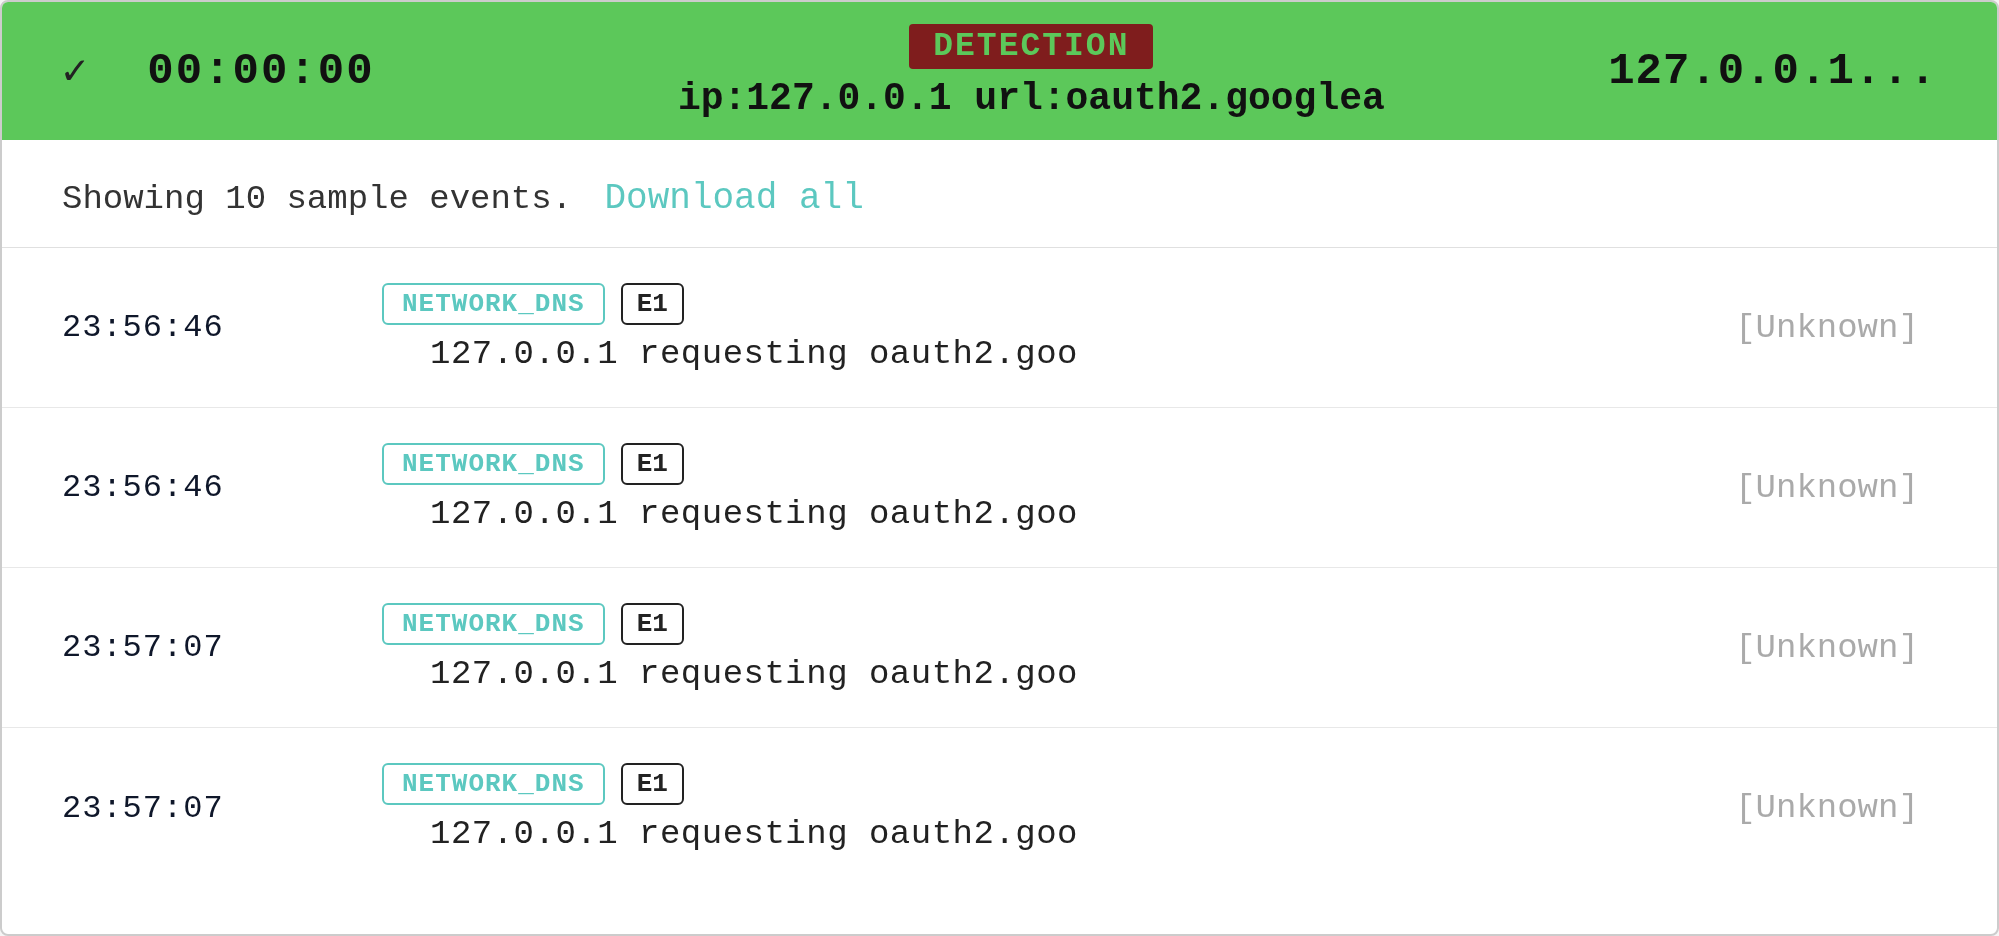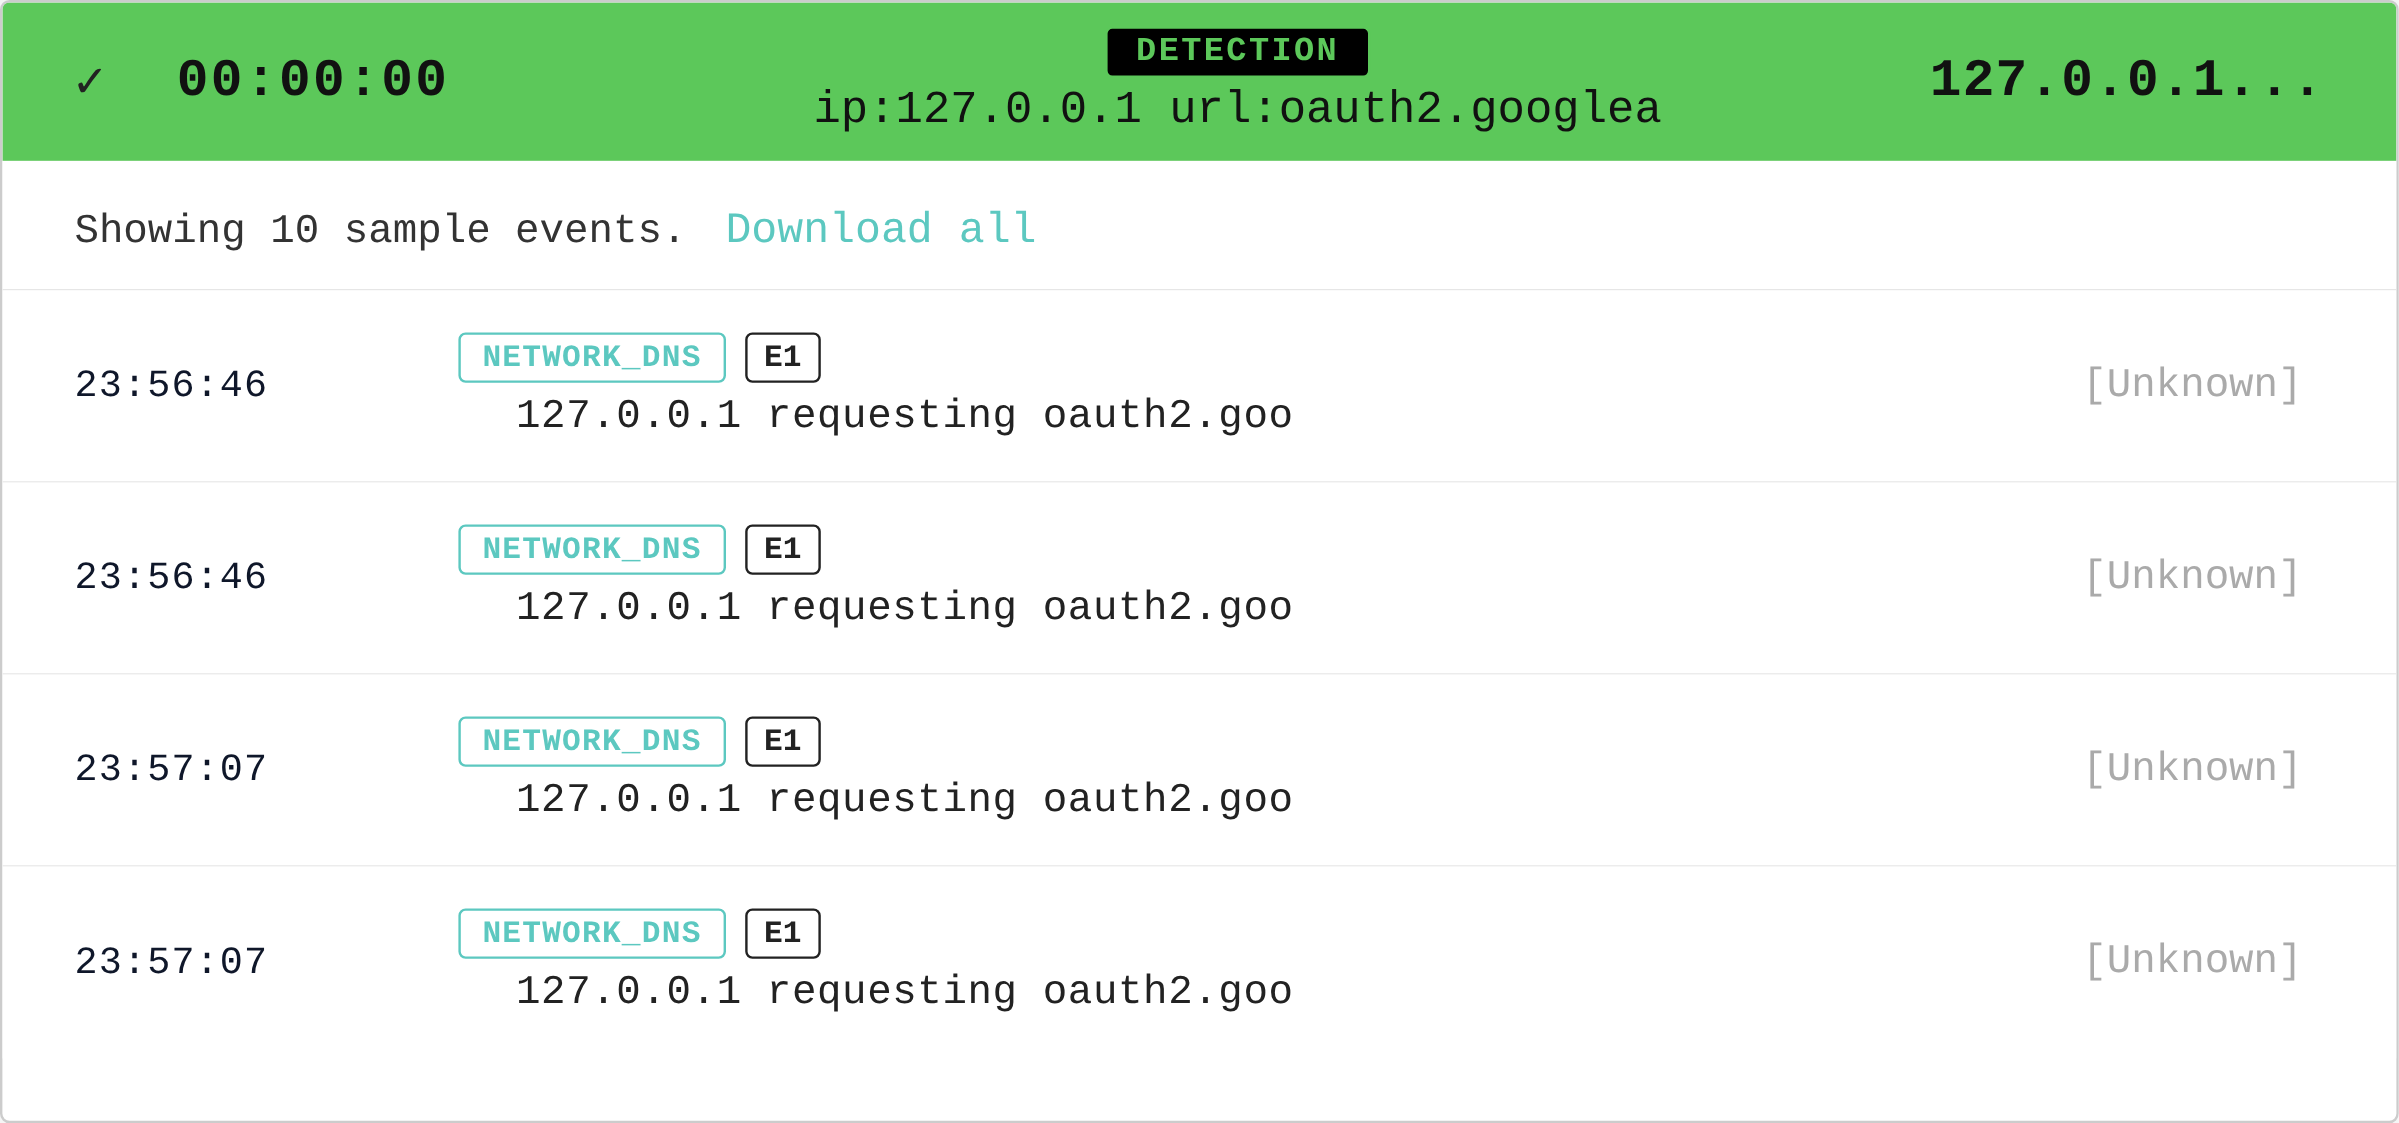--- a/index.html
+++ b/index.html
@@ -51,35 +51,35 @@
 
     .header-center {
       flex: 1;
       display: flex;
       flex-direction: column;
       align-items: center;
       gap: 6px;
     }
 
     .detection-badge {
-      background: #000000;
+      background: #7f1d1d;
       color: #5cc85a;
       border: 2.5px solid #5cc85a;
       border-radius: 6px;
-      font-size: 28px;
+      font-size: 33px;
       font-weight: 700;
       padding: 4px 24px;
       letter-spacing: 2px;
       display: inline-block;
     }
 
     .header-description {
       font-size: 38px;
       color: #111;
-      font-weight: 400;
+      font-weight: 700;
     }
 
     .header-ip {
       font-size: 44px;
       color: #111;
       font-weight: 600;
       letter-spacing: 1px;
       margin-left: auto;
     }
 

